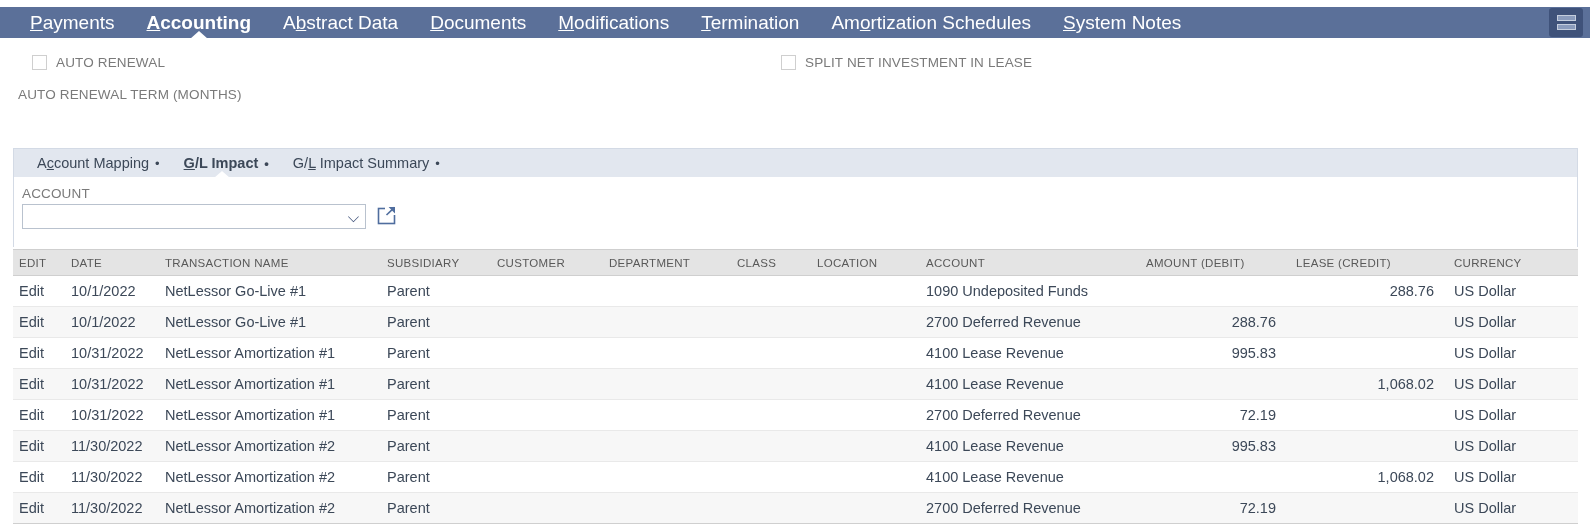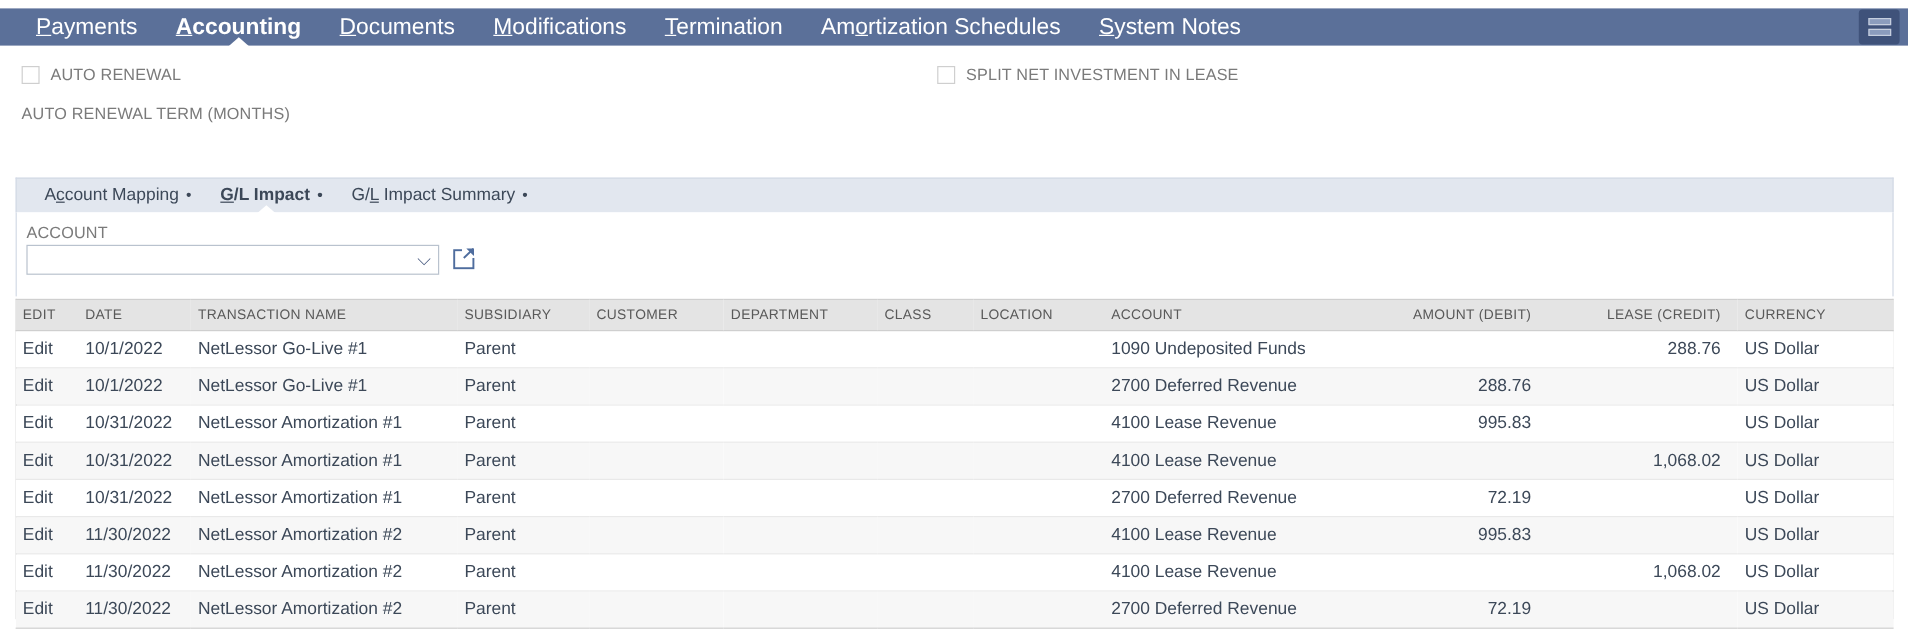--- a/index.html
+++ b/index.html
@@ -197,21 +197,21 @@
     font-size: 11.5px;
     font-weight: normal;
     letter-spacing: 0.3px;
     text-align: left;
     padding: 7px 6px 6px 6px;
     border-top: 1px solid #cfcfcf;
     border-bottom: 1px solid #cfcfcf;
     white-space: nowrap;
     vertical-align: middle;
   }
-  .tbl th.num { text-align: right; }
+  .tbl th.num { text-align: left; }
   .tbl td {
     padding: 7px 6px;
     color: #3c4858;
     border-bottom: 1px solid #e9e9e9;
     white-space: nowrap;
     overflow: hidden;
     text-overflow: ellipsis;
     vertical-align: middle;
     height: 16px;
   }
@@ -236,33 +236,34 @@
     background: #d8d8d8;
   }
 </style>
 </head>
 <body>
 
 <div class="topnav-wrap">
   <div class="topnav-tabs">
       <div class="nav-tab"><span class="acc">P</span>ayments</div>
       <div class="nav-tab active"><span class="acc">A</span>ccounting<span class="nav-notch"></span></div>
+      <div class="nav-tab">A<span class="acc">b</span>stract Data</div>
       <div class="nav-tab"><span class="acc">D</span>ocuments</div>
       <div class="nav-tab"><span class="acc">M</span>odifications</div>
       <div class="nav-tab"><span class="acc">T</span>ermination</div>
       <div class="nav-tab">Am<span class="acc">o</span>rtization Schedules</div>
       <div class="nav-tab"><span class="acc">S</span>ystem Notes</div>
     </div>
   <div class="nav-menu-btn">
     <span></span>
     <span></span>
   </div>
 </div>
 
-<div class="cb-row" style="left:18px; top:55px;">
+<div class="cb-row" style="left:32px; top:55px;">
   <div class="cb-box"></div>
   <div class="cb-label">AUTO RENEWAL</div>
 </div>
 
 <div class="cb-row" style="left:781px; top:55px;">
   <div class="cb-box"></div>
   <div class="cb-label">SPLIT NET INVESTMENT IN LEASE</div>
 </div>
 
 <div class="field-label-plain" style="left:18px; top:87px;">AUTO RENEWAL TERM (MONTHS)</div>

